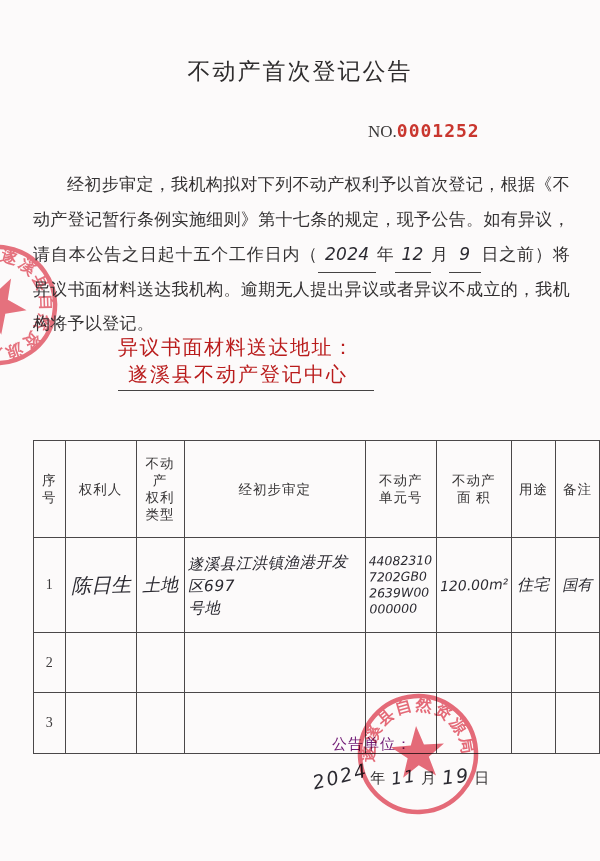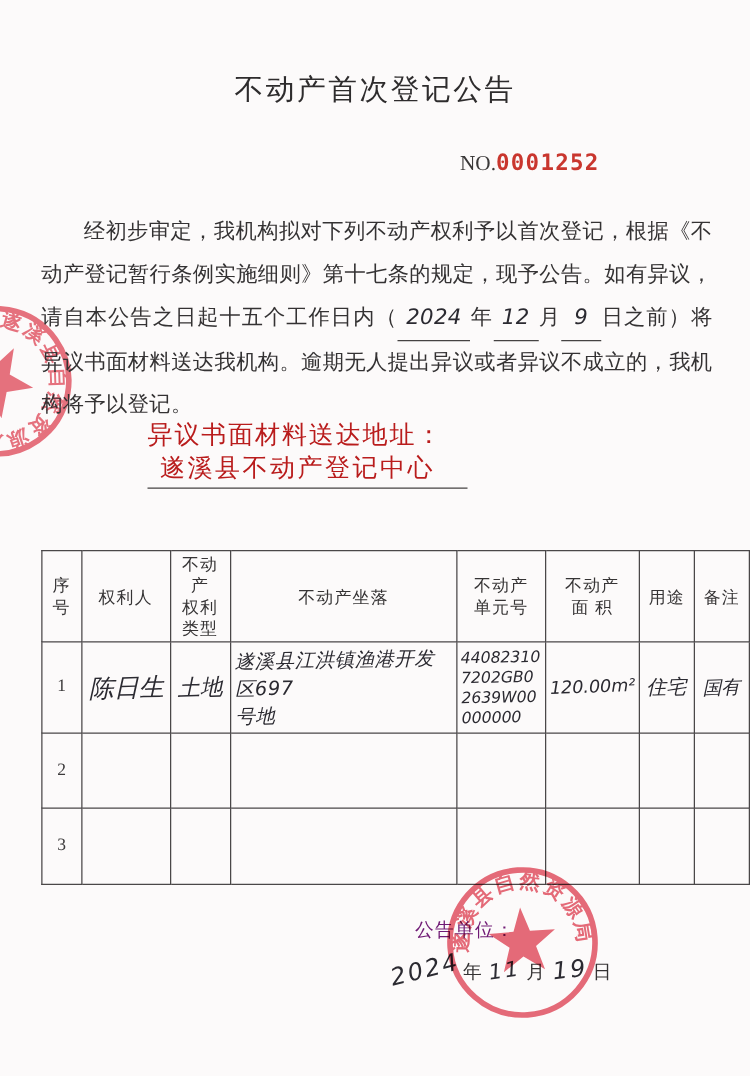--- a/index.html
+++ b/index.html
@@ -40,21 +40,21 @@
   }
   .field-address .underline-value { min-width:238px; }
   .field-contact .underline-value { min-width:142px; letter-spacing:1px; }
 
   table.register {
     position:absolute; left:33px; top:440px;
     border-collapse:collapse; table-layout:fixed;
     font-size:14px;
   }
   table.register th, table.register td {
-    border:1px solid #4a4748; padding:2px 3px; vertical-align:middle;
+    border:1px solid #4a4748; padding:14px 3px; vertical-align:middle;
     overflow:visible;
   }
   table.register th {
     font-weight:normal; font-size:13.5px; letter-spacing:1px;
     white-space:pre-line; line-height:17px; text-align:center; color:#363435;
   }
   table.register td { text-align:center; }
   .pre { white-space:pre-line; }
   .row-no { font-size:14px; color:#3c3a3b; }
   .hw-owner   { font-size:20px; display:inline-block; transform:rotate(-1.5deg); }
@@ -123,21 +123,21 @@
         <col style="width:53px">
         <col style="width:45px">
         <col style="width:45px">
     </colgroup>
     <tbody>
         <tr style="height:48px">
       <th>序号</th>
       <th>权利人</th>
       <th>不动产
 权利类型</th>
-      <th>不动产坐落</th>
+      <th>经初步审定</th>
       <th>不动产
 单元号</th>
       <th>不动产
 面  积</th>
       <th>用途</th>
       <th>备注</th>
     </tr>
     <tr style="height:73px">
       <td class="row-no">1</td>
       <td><span class="hw hw-owner">陈日生</span></td>

